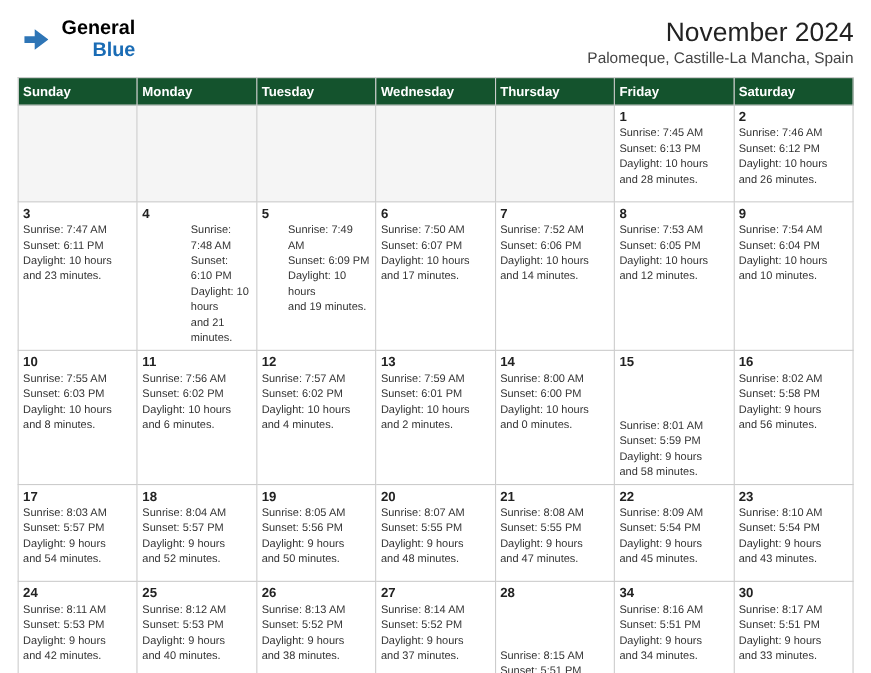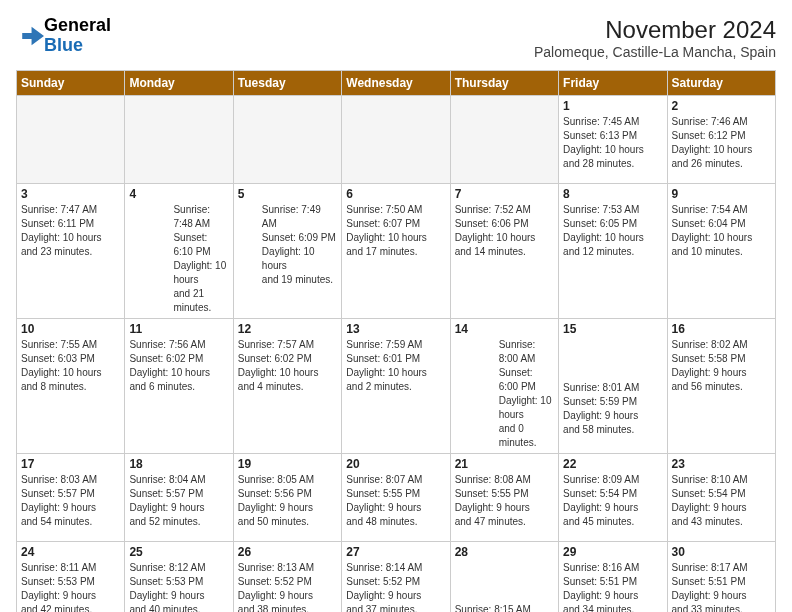--- a/index.html
+++ b/index.html
@@ -12,21 +12,22 @@
     }
     .header {
       display: flex;
       align-items: flex-start;
       justify-content: space-between;
       margin-bottom: 10px;
     }
     .logo {
       display: flex;
       align-items: center;
-      gap: 0;
+      gap: 12px;
+      text-align: right;
     }
     .logo-text {
       font-size: 18px;
       font-weight: bold;
       line-height: 1.1;
     }
     .logo-text .general { display: block; }
     .logo-text .blue { display: block; color: #1a6cb5; }
     .logo-icon {
       width: 28px;
@@ -43,21 +44,21 @@
     .subtitle {
       font-size: 14px;
       color: #444;
     }
     .calendar {
       width: 100%;
       border-collapse: collapse;
       table-layout: fixed;
     }
     .calendar th {
-      background: #a16207;
+      background: #14532d;
       color: #fff;
       font-size: 12px;
       font-weight: bold;
       padding: 5px 4px;
       border: 1px solid #ccc;
       text-align: left;
     }
     .calendar td {
       border: 1px solid #ccc;
       vertical-align: top;
@@ -211,21 +212,21 @@
         </td>
         <td>
           <span class="day-num">13</span>
           <div class="day-info" style="white-space: pre-line;">Sunrise: 7:59 AM
 Sunset: 6:01 PM
 Daylight: 10 hours
 and 2 minutes.</div>
         </td>
         <td>
           <span class="day-num">14</span>
-          <div class="day-info" style="white-space: pre-line; margin-left: 44px;">Sunrise: 8:00 AM
+          <div class="day-info" style="white-space: pre-line;">Sunrise: 8:00 AM
 Sunset: 6:00 PM
 Daylight: 10 hours
 and 0 minutes.</div>
         </td>
         <td>
           <span class="day-num">15</span>
           <div class="day-info" style="white-space: pre-line; margin-top: 45px;">Sunrise: 8:01 AM
 Sunset: 5:59 PM
 Daylight: 9 hours
 and 58 minutes.</div>
@@ -319,21 +320,21 @@
 and 37 minutes.</div>
         </td>
         <td>
           <span class="day-num">28</span>
           <div class="day-info" style="white-space: pre-line; margin-top: 44px;">Sunrise: 8:15 AM
 Sunset: 5:51 PM
 Daylight: 9 hours
 and 36 minutes.</div>
         </td>
         <td>
-          <span class="day-num">29</span>
+          <span class="day-num">34</span>
           <div class="day-info" style="white-space: pre-line;">Sunrise: 8:16 AM
 Sunset: 5:51 PM
 Daylight: 9 hours
 and 34 minutes.</div>
         </td>
         <td>
           <span class="day-num">30</span>
           <div class="day-info" style="white-space: pre-line;">Sunrise: 8:17 AM
 Sunset: 5:51 PM
 Daylight: 9 hours

